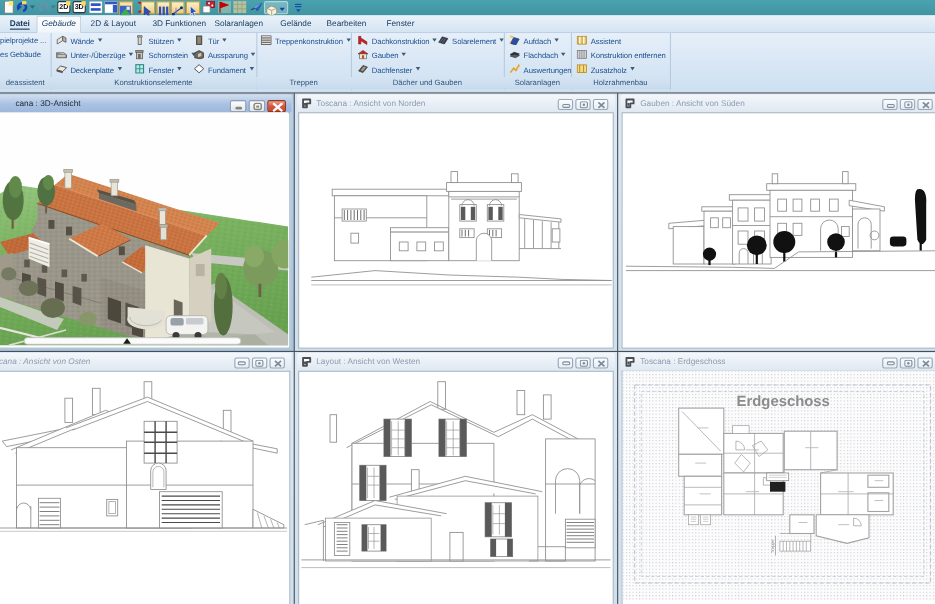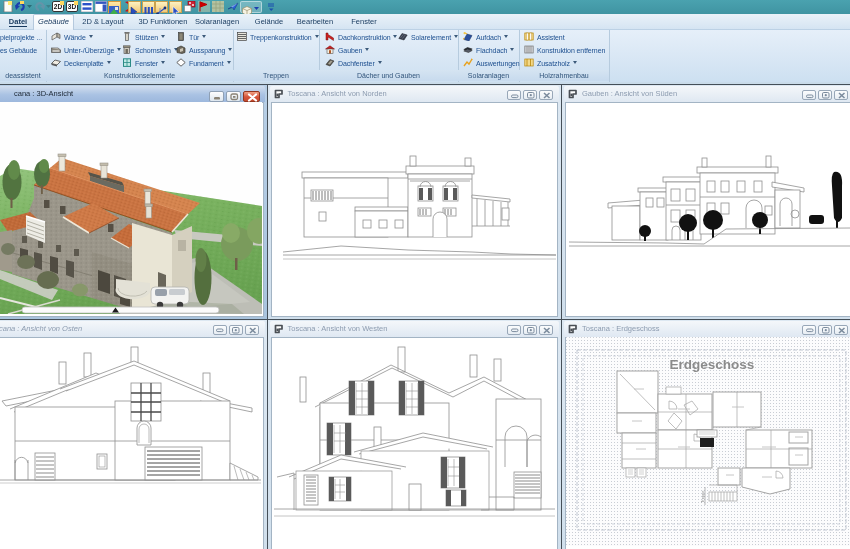--- a/index.html
+++ b/index.html
@@ -322,21 +322,21 @@
       </svg>
     </div>
 <div class="cnt" style="left:3px;top:17px;width:286.5px;height:212px;"></div>
 </div>
 <div class="win" style="left:267.5px;top:319.5px;width:293.5px;height:233px;background:linear-gradient(#dde8f2,#d0dfec);">
 <div class="tb" style="background:linear-gradient(#f4f7fa,#dfe8f2);"></div>
 <svg class="abs" style="left:6px;top:4px" width="10" height="10" viewBox="0 0 10 10">
       <path d="M1.5 1.5 H8 V5 H5 V8.5 H1.5 Z" fill="#fff" stroke="#4a4f55" stroke-width="1.7" stroke-linejoin="round"></path>
       <rect x="2.4" y="4.6" width="1.8" height="2.6" fill="#4a4f55"></rect>
     </svg>
-    <div class="ttl" style="left:20px;color:#8d9cb0;">Toscana : Ansicht von Westen</div>
+    <div class="ttl" style="left:20px;color:#8d9cb0;">Layout : Ansicht von Westen</div>
 
 <div class="b flat" style="left:239.5px;top:5px;width:14px;height:10px;">
       <svg width="12" height="8" style="display:block;margin:1.5px 0 0 2.5px">
         <rect x="0.5" y="2" width="6.5" height="2.6" rx="1.3" fill="none" stroke="#7a8a9c" stroke-width="1"></rect>
       </svg>
     </div>
 <div class="b flat" style="left:255.5px;top:5px;width:14px;height:10px;">
       <svg width="12" height="8" style="display:block;margin:1px 0 0 2.5px">
         <rect x="0.5" y="0.5" width="6.5" height="5.5" rx="1.3" fill="none" stroke="#7a8a9c" stroke-width="1"></rect>
         <circle cx="3.8" cy="3.2" r="1.1" fill="#7a8a9c"></circle>

